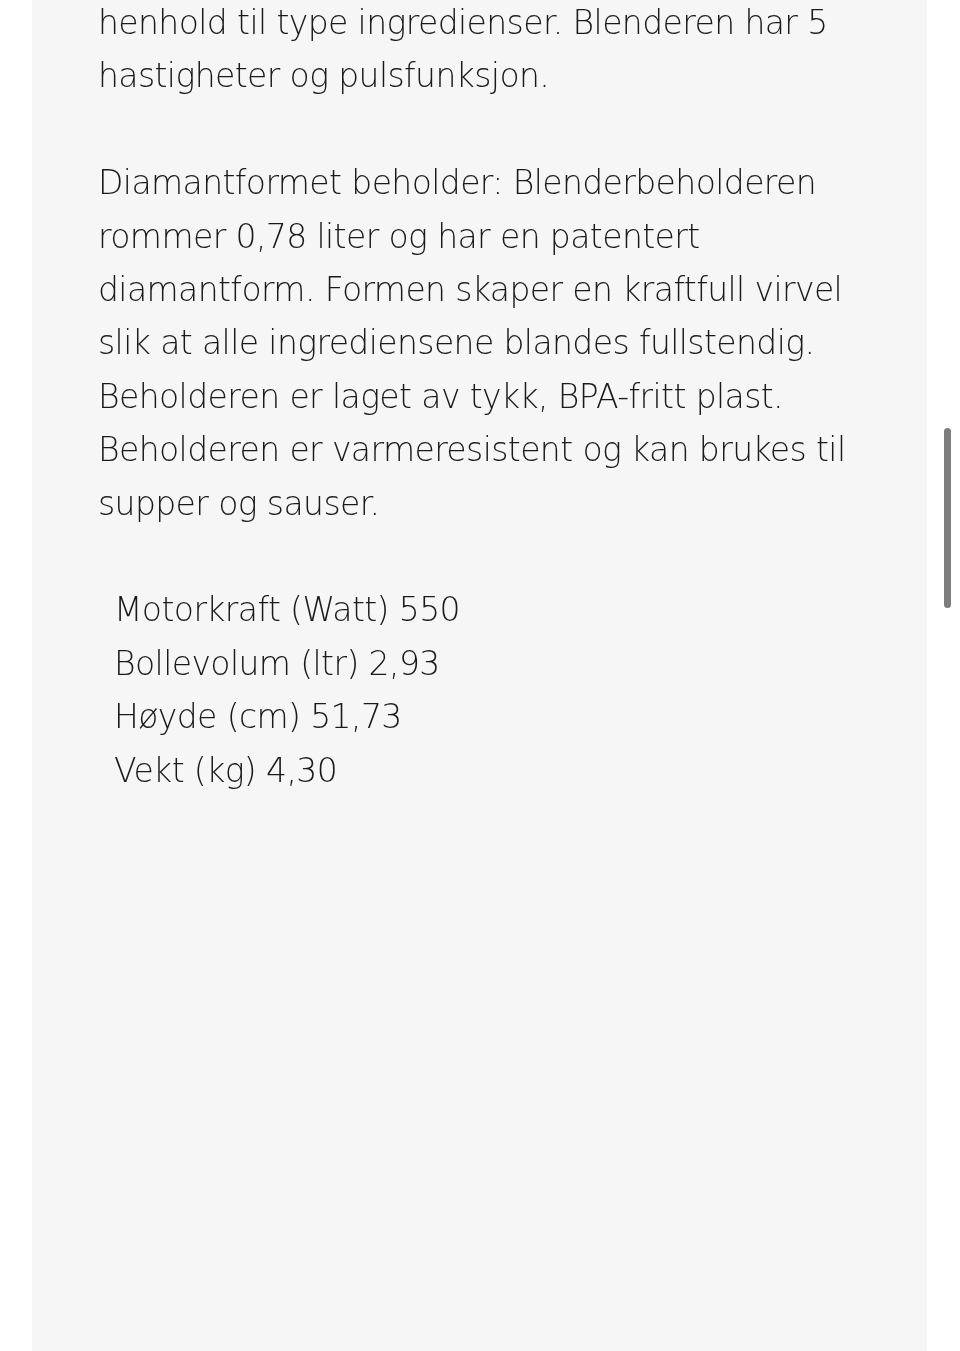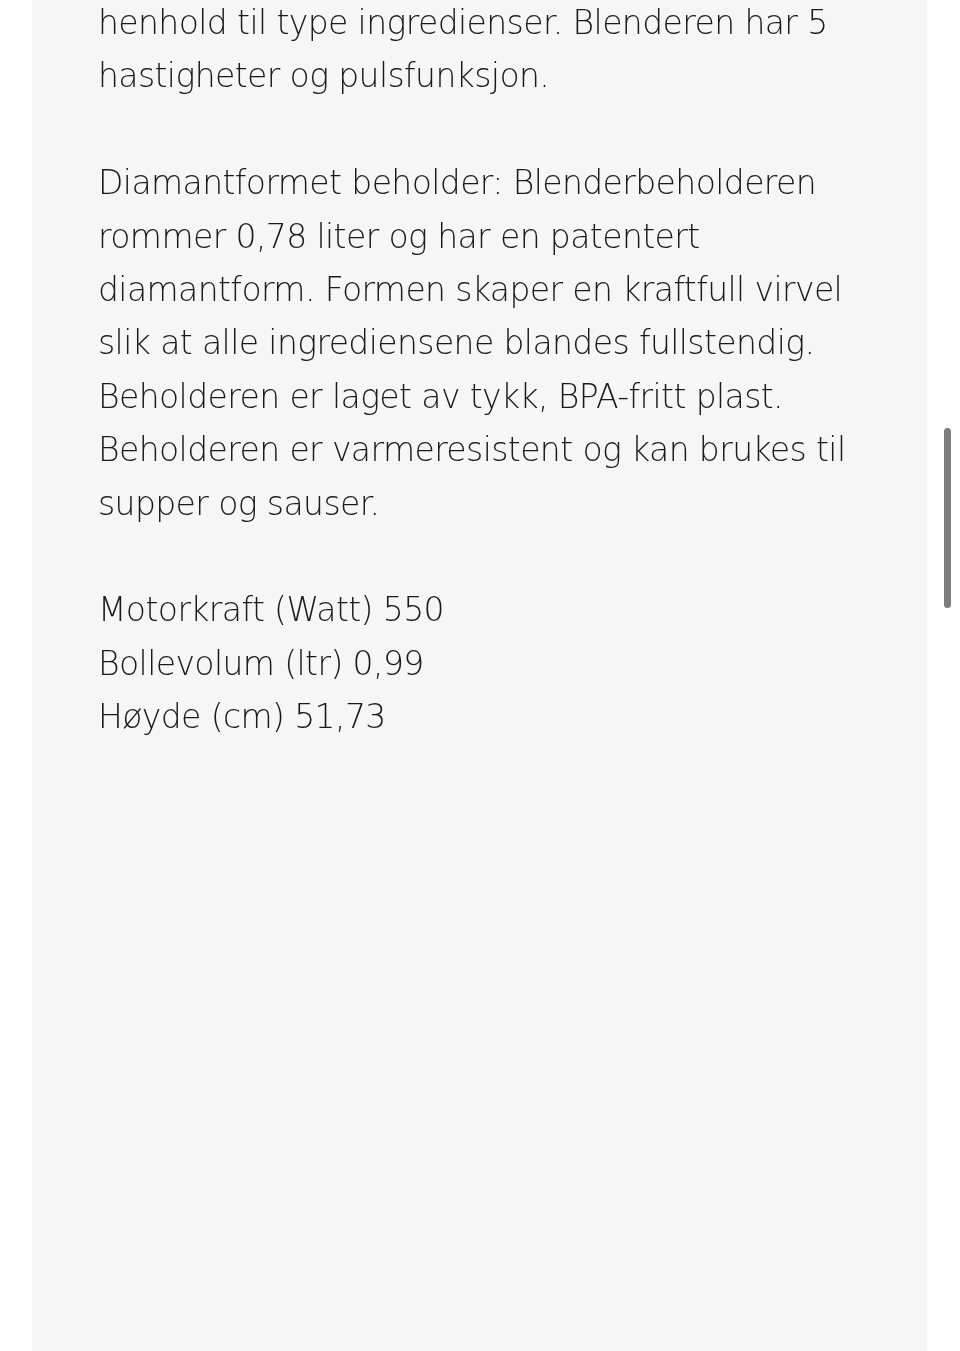--- a/index.html
+++ b/index.html
@@ -28,21 +28,21 @@
       line-height: 53.4px;
       color: #1a1a1a;
       letter-spacing: -0.6px;
       font-weight: 300;
     }
     .content p {
       margin: 0 0 53.4px 0;
       white-space: normal;
     }
     .specs {
-      margin: 0;
+      margin: 16px;
       padding: 0;
       list-style: none;
     }
     .specs li {
       margin: 0;
       padding: 0;
     }
     .scrollbar-track {
       position: absolute;
       left: 940px;
@@ -63,19 +63,20 @@
 </head>
 <body>
 
 <div class="panel"></div>
 
 <div class="content">
   <p>henhold til type ingredienser. Blenderen har 5 hastigheter og pulsfunksjon.</p>
   <p>Diamantformet beholder: Blenderbeholderen rommer 0,78 liter og har en patentert diamantform. Formen skaper en kraftfull virvel slik at alle ingrediensene blandes fullstendig. Beholderen er laget av tykk, BPA-fritt plast. Beholderen er varmeresistent og kan brukes til supper og sauser.</p>
   <ul class="specs">
     <li>Motorkraft (Watt) 550</li>
-    <li>Bollevolum (ltr) 0,99</li>
+    <li>Bollevolum (ltr) 2,93</li>
     <li>Høyde (cm) 51,73</li>
+    <li>Vekt (kg) 4,30</li>
   </ul>
 </div>
 
 <div class="scrollbar-track"></div>
 <div class="scrollbar-thumb"></div>
 
 </body></html>

